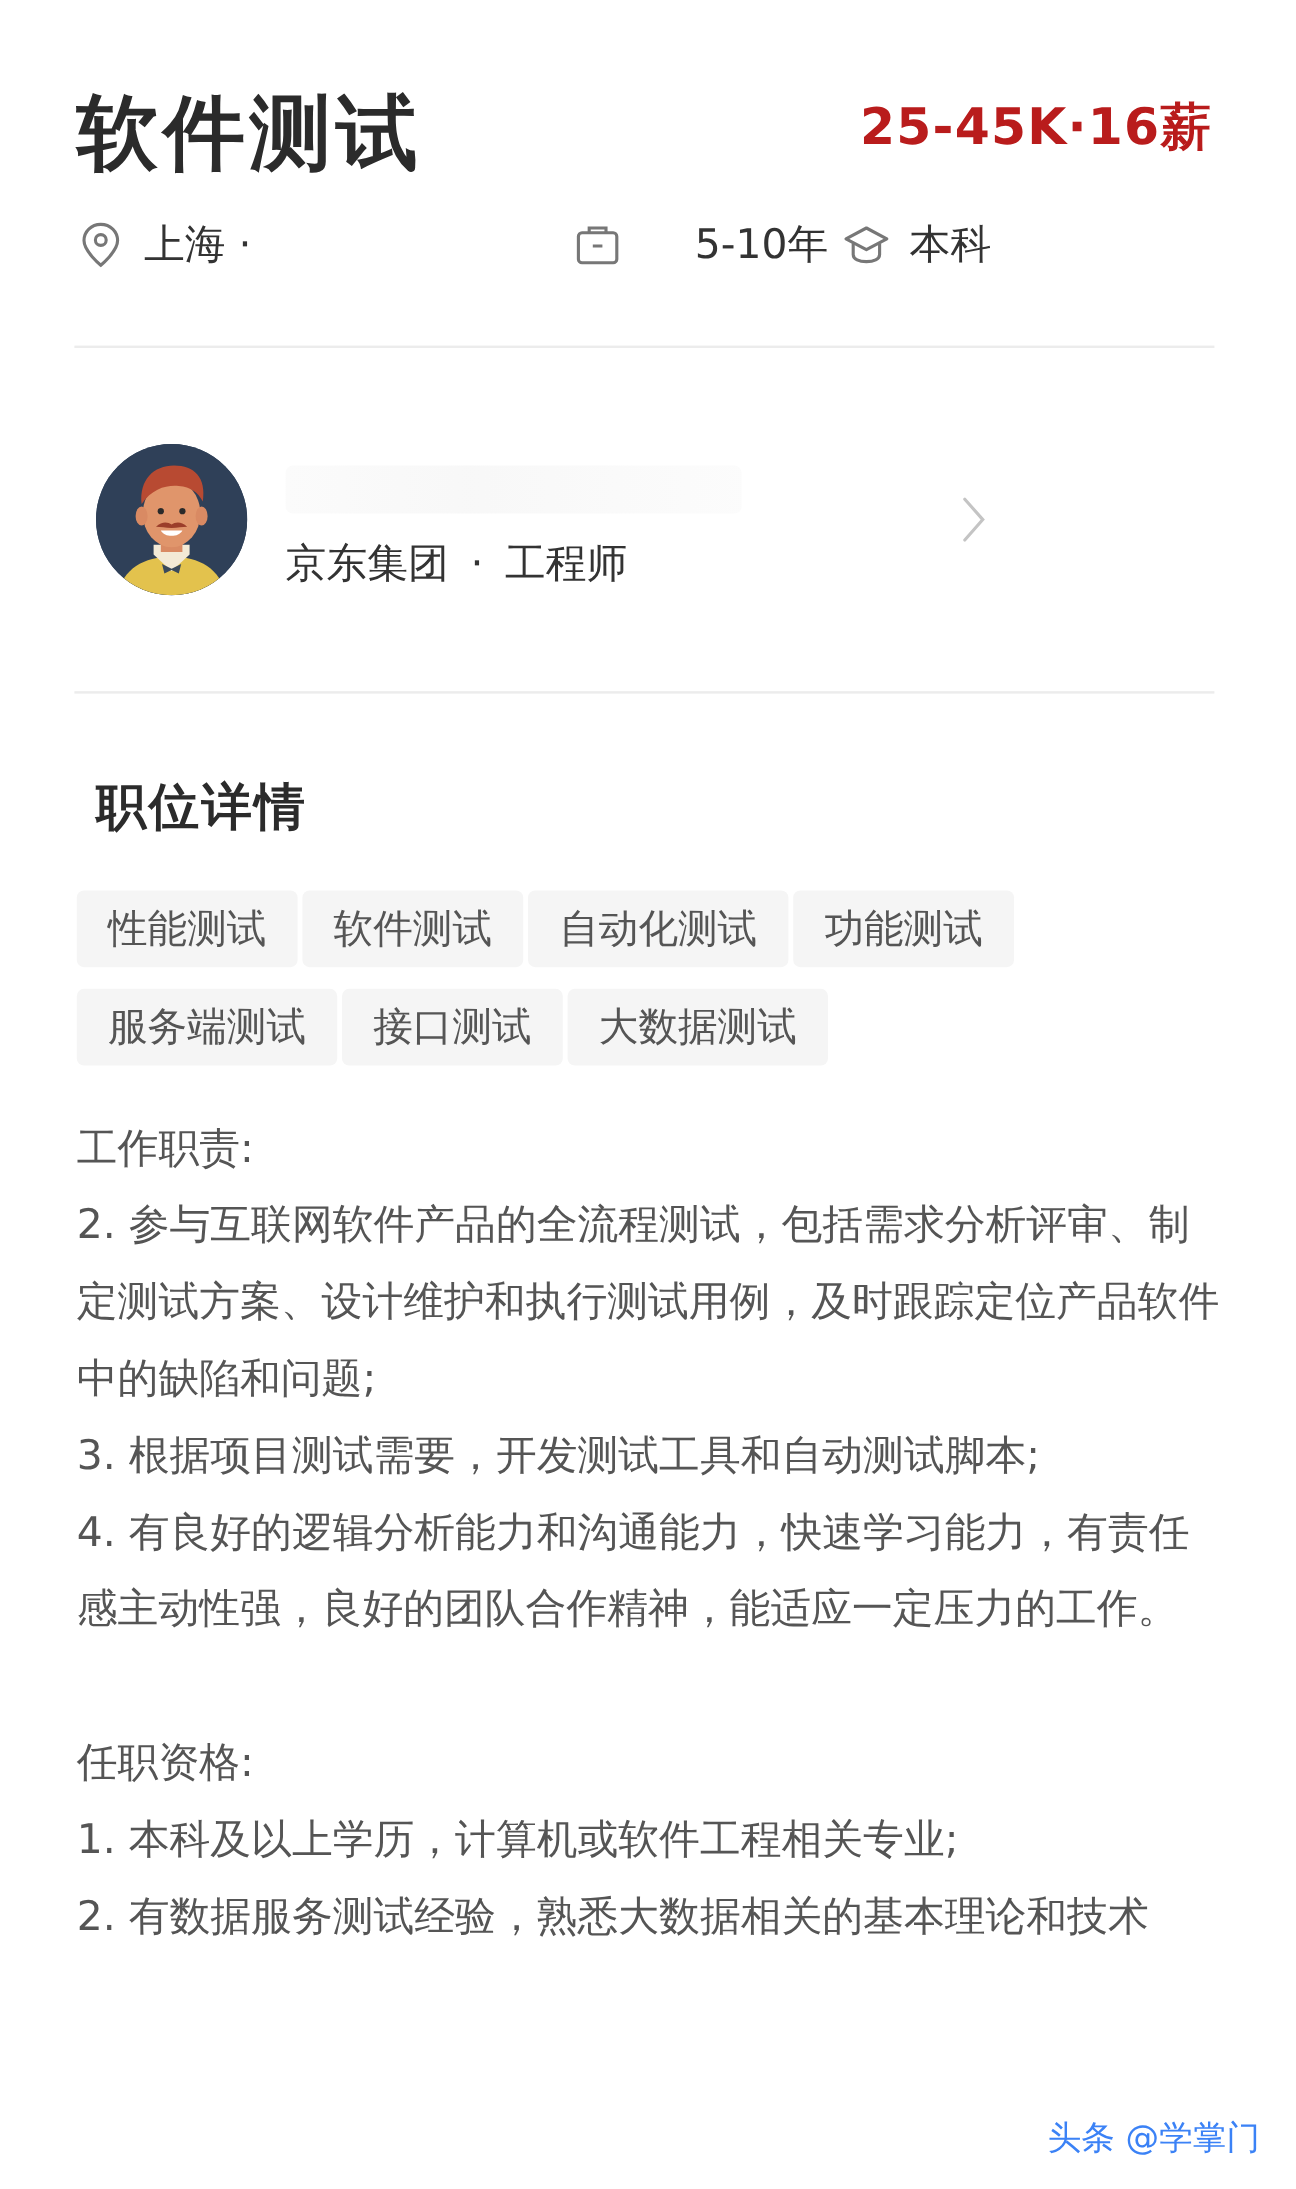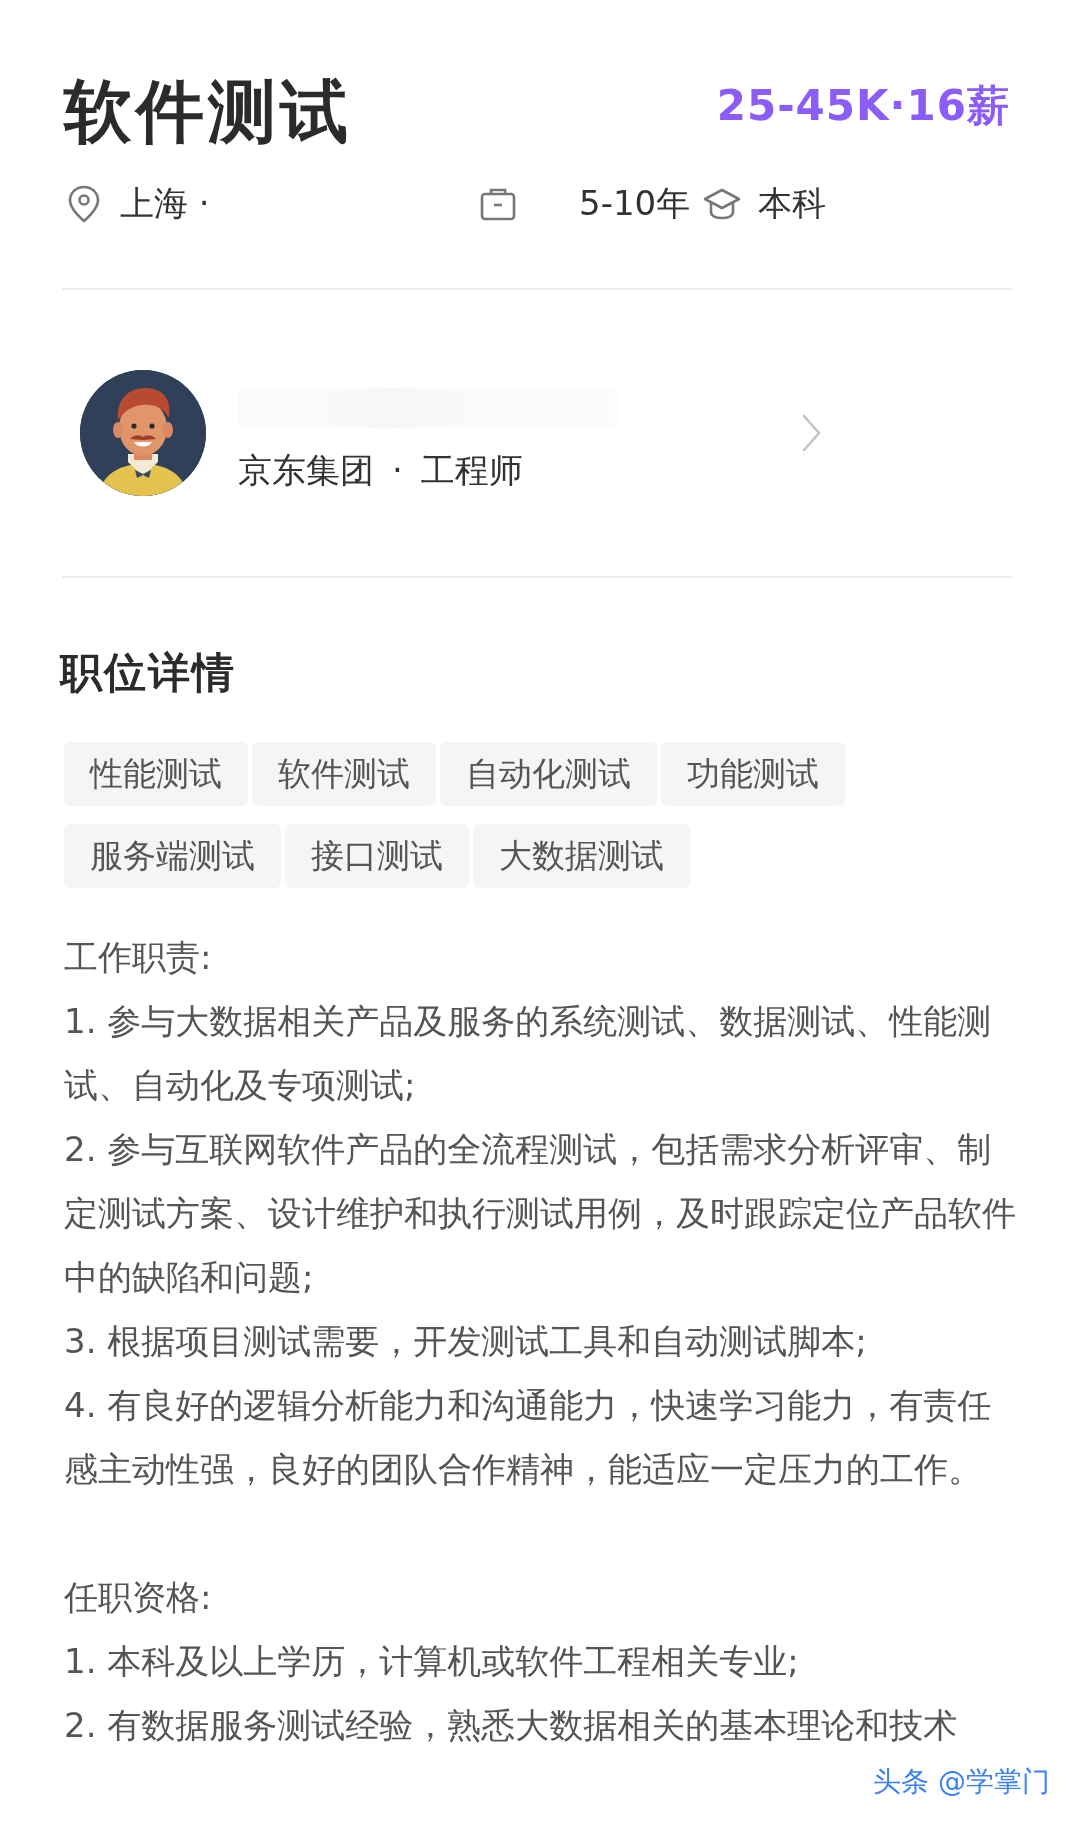--- a/index.html
+++ b/index.html
@@ -1,41 +1,41 @@
 <!DOCTYPE html>
 <html><head>
 <meta charset="utf-8">
 <style>
   * { box-sizing: border-box; margin: 0; padding: 0; }
   html, body { width: 1080px; height: 1824px; background: #ffffff; overflow: hidden; }
   body { font-family: "DejaVu Sans", "Liberation Sans", sans-serif; color: #333; position: relative; }
 
   .job-title { position: absolute; left: 64px; top: 70px; font-size: 68px; font-weight: bold; color: #2b2b2b; letter-spacing: 4px; line-height: 84px; }
-  .salary { position: absolute; right: 70px; top: 80px; font-size: 42px; font-weight: bold; color: #8b5cf6; line-height: 52px; letter-spacing: 1px; }
+  .salary { position: absolute; right: 70px; top: 80px; font-size: 42px; font-weight: bold; color: #b91c1c; line-height: 52px; letter-spacing: 1px; }
 
   .meta-row { position: absolute; top: 178px; left: 0; width: 892px; height: 52px; text-decoration: underline; }
   .meta-item { position: absolute; top: 0; display: flex; align-items: center; height: 52px; font-size: 34px; color: #333; }
   .meta-item .ico { width: 40px; height: 40px; margin-right: 16px; display: inline-flex; align-items: center; justify-content: center; }
   .meta-loc { left: 64px; }
   .meta-exp { left: 478px; gap: 45px; }
   .meta-edu { left: 702px; }
 
   .divider { position: absolute; left: 62px; width: 950px; height: 2px; background: #ececec; }
   .divider-1 { top: 288px; }
   .divider-2 { top: 576px; }
 
   .recruiter { position: absolute; left: 0; top: 350px; width: 892px; height: 170px; }
   .avatar { position: absolute; left: 80px; top: 20px; width: 126px; height: 126px; border-radius: 50%; overflow: hidden; background: #2f4058; }
   .recruiter-name { position: absolute; left: 238px; top: 38px; width: 380px; height: 40px; }
   .recruiter-name .blur { display: block; width: 100%; height: 100%; background: linear-gradient(90deg, #fafafa, #f6f6f6 40%, #fbfbfb); border-radius: 6px; opacity: .8; }
   .recruiter-sub { position: absolute; left: 238px; top: 98px; font-size: 34px; color: #333; line-height: 44px; }
   .recruiter-sub .dot { margin: 0 18px; }
   .chevron { position: absolute; right: 66px; top: 60px; width: 30px; height: 46px; }
 
-  .section-title { position: absolute; left: 60px; top: 645px; font-size: 42px; font-weight: bold; color: #2b2b2b; line-height: 56px; letter-spacing: 2px; }
+  .section-title { position: absolute; left: 80px; top: 645px; font-size: 42px; font-weight: bold; color: #2b2b2b; line-height: 56px; letter-spacing: 2px; }
 
   .tags { position: absolute; left: 64px; top: 742px; width: 960px; }
   .tag-row { display: flex; gap: 4px; margin-bottom: 18px; }
   .tag { height: 64px; padding: 0 26px; background: #f5f5f5; border-radius: 6px; font-size: 33px; color: #555; display: flex; align-items: center; line-height: 64px; }
 
   .desc { position: absolute; left: 64px; top: 925px; width: 960px; font-size: 34px; line-height: 64px; color: #555; }
   .desc p { white-space: normal; }
   .desc .gap { height: 64px; }
 
   .watermark { position: absolute; right: 30px; top: 1764px; font-size: 28px; color: #3b82f6; line-height: 36px; text-shadow: 0 0 2px #fff, 0 0 2px #fff; }
@@ -123,21 +123,20 @@
   </div>
   <div class="tag-row">
     <span class="tag">服务端测试</span>
     <span class="tag">接口测试</span>
     <span class="tag">大数据测试</span>
   </div>
 </div>
 
 <div class="desc">
   <p>工作职责:</p>
-  <p>1. 参与大数据相关产品及服务的系统测试、数据测试、性能测试、自动化及专项测试;</p>
   <p>2. 参与互联网软件产品的全流程测试，包括需求分析评审、制定测试方案、设计维护和执行测试用例，及时跟踪定位产品软件中的缺陷和问题;</p>
   <p>3. 根据项目测试需要，开发测试工具和自动测试脚本;</p>
   <p>4. 有良好的逻辑分析能力和沟通能力，快速学习能力，有责任感主动性强，良好的团队合作精神，能适应一定压力的工作。</p>
   <div class="gap"></div>
   <p>任职资格:</p>
   <p>1. 本科及以上学历，计算机或软件工程相关专业;</p>
   <p>2. 有数据服务测试经验，熟悉大数据相关的基本理论和技术</p>
 </div>
 
 <div class="watermark">头条 @学掌门</div>

